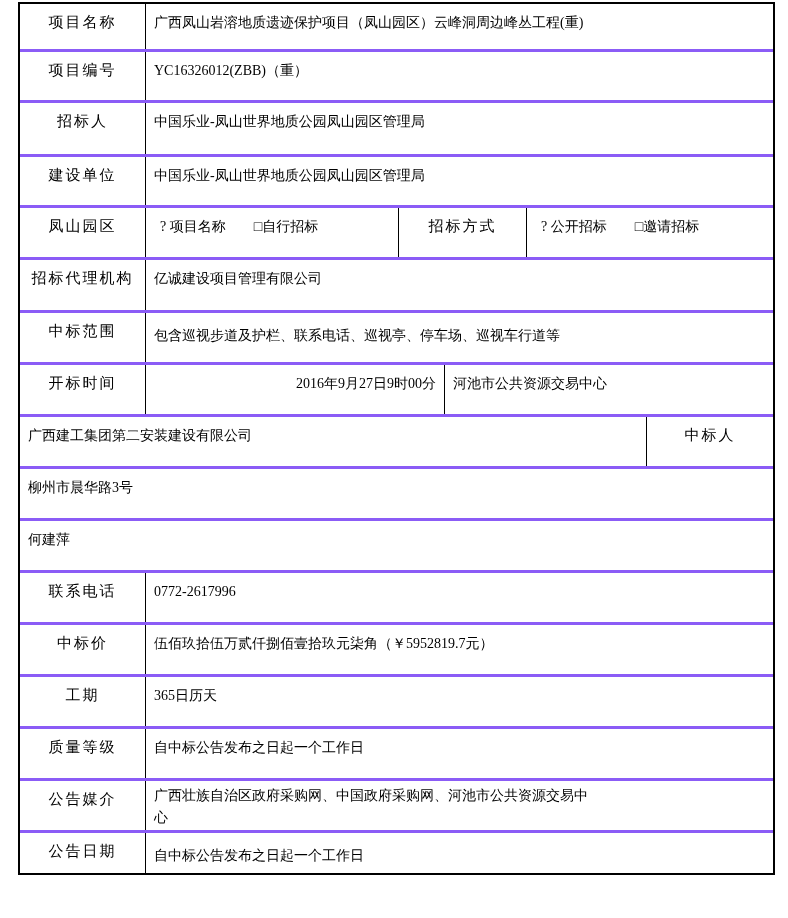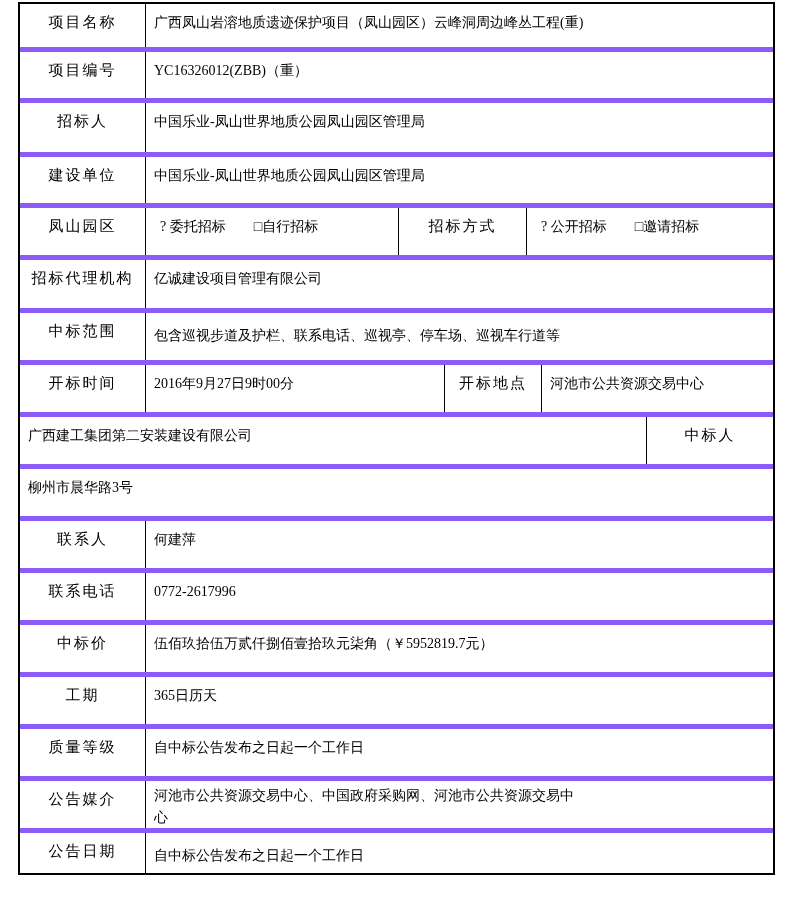--- a/index.html
+++ b/index.html
@@ -22,21 +22,21 @@
     position: absolute;
     left: 18px;
     top: 2px;
     width: 757px;
     border: 2px solid #000000;
     box-sizing: border-box;
     background: #ffffff;
   }
   .row {
     display: flex;
-    border-bottom: 5px solid #8b5cf6;
+    border-bottom: 3px solid #8b5cf6;
     box-sizing: border-box;
   }
   .row:last-child {
     border-bottom: none;
   }
   .cell {
     box-sizing: border-box;
     border-right: 1px solid #000000;
     padding: 9px 8px 0 8px;
     overflow: hidden;
@@ -59,21 +59,21 @@
     line-height: 22px;
     padding-top: 8px;
     white-space: pre-line;
   }
   .opts {
     padding-left: 14px;
   }
   
   .w-cat-val   { flex: 0 0 253px; width: 253px; }
   .w-cat-lab2  { flex: 0 0 128px; width: 128px; }
-  .w-open-val  { flex: 0 0 299px; width: 299px; }
+  .w-open-val  { flex: 0 0 299px; width: 299px; text-align: right; }
   .w-open-lab2 { flex: 0 0 97px;  width: 97px; }
 </style>
 </head>
 <body>
 
 <div class="page">
   <div class="tbl">
 
     <div class="row" style="height:48px">
       <div class="cell label">项目名称</div>
@@ -90,53 +90,51 @@
       <div class="cell value">中国乐业-凤山世界地质公园凤山园区管理局</div>
     </div>
 
     <div class="row" style="height:51px">
       <div class="cell label">建设单位</div>
       <div class="cell value">中国乐业-凤山世界地质公园凤山园区管理局</div>
     </div>
 
     <div class="row" style="height:52px">
       <div class="cell label">凤山园区</div>
-      <div class="cell value opts w-cat-val">? 委托招标　　□自行招标</div>
+      <div class="cell value opts w-cat-val">? 项目名称　　□自行招标</div>
       <div class="cell label w-cat-lab2">招标方式</div>
       <div class="cell value opts">? 公开招标　　□邀请招标</div>
     </div>
 
     <div class="row" style="height:53px">
       <div class="cell label">招标代理机构</div>
       <div class="cell value">亿诚建设项目管理有限公司</div>
     </div>
 
     <div class="row" style="height:52px">
       <div class="cell label">中标范围</div>
       <div class="cell value" style="padding-top:12px">包含巡视步道及护栏、联系电话、巡视亭、停车场、巡视车行道等</div>
     </div>
 
     <div class="row" style="height:52px">
       <div class="cell label">开标时间</div>
       <div class="cell value w-open-val">2016年9月27日9时00分</div>
-      <div class="cell label w-open-lab2">开标地点</div>
       <div class="cell value">河池市公共资源交易中心</div>
     </div>
 
     <div class="row" style="height:52px">
       <div class="cell value">广西建工集团第二安装建设有限公司</div>
       <div class="cell label">中标人</div>
     </div>
 
     <div class="row" style="height:52px">
       <div class="cell value">柳州市晨华路3号</div>
     </div>
 
     <div class="row" style="height:52px">
-      <div class="cell label">联系人</div>
       <div class="cell value">何建萍</div>
     </div>
 
     <div class="row" style="height:52px">
       <div class="cell label">联系电话</div>
       <div class="cell value">0772-2617996</div>
     </div>
 
     <div class="row" style="height:52px">
       <div class="cell label">中标价</div>
@@ -149,21 +147,21 @@
     </div>
 
     <div class="row" style="height:52px">
       <div class="cell label">质量等级</div>
       <div class="cell value">自中标公告发布之日起一个工作日</div>
     </div>
 
 
     <div class="row" style="height:52px">
       <div class="cell label">公告媒介</div>
-      <div class="cell value" style="padding-top:4px">河池市公共资源交易中心、中国政府采购网、河池市公共资源交易中
+      <div class="cell value" style="padding-top:4px">广西壮族自治区政府采购网、中国政府采购网、河池市公共资源交易中
 心</div>
     </div>
 
     <div class="row" style="height:40px">
       <div class="cell label">公告日期</div>
       <div class="cell value" style="padding-top:12px">自中标公告发布之日起一个工作日</div>
     </div>
 
   </div>
 </div>

